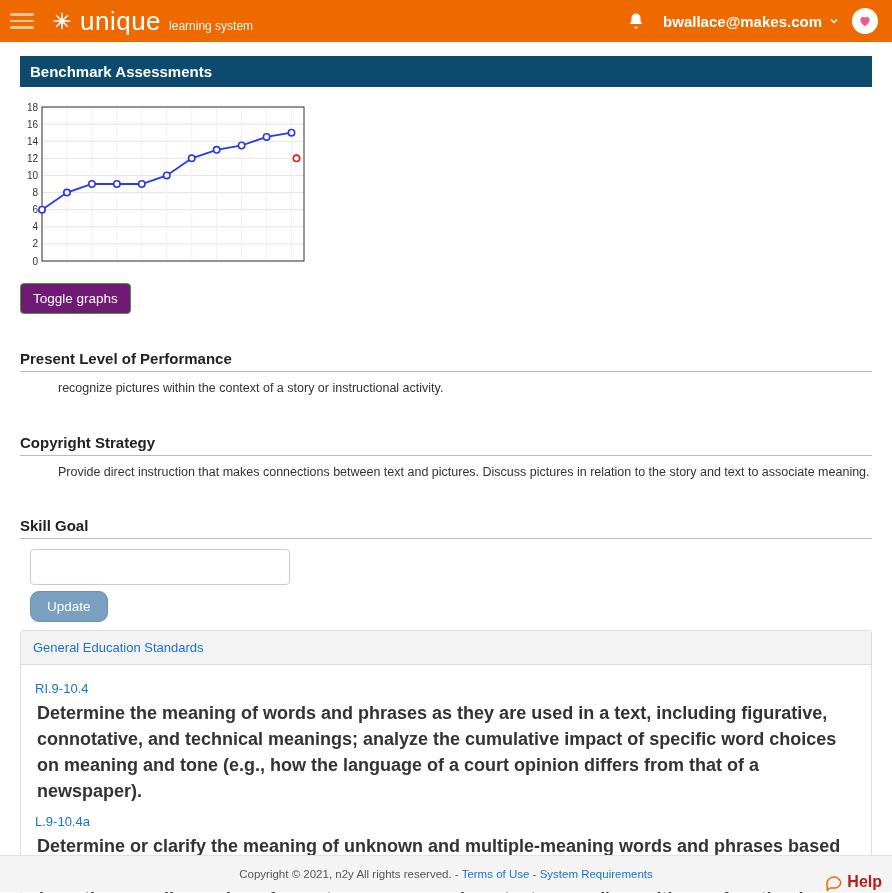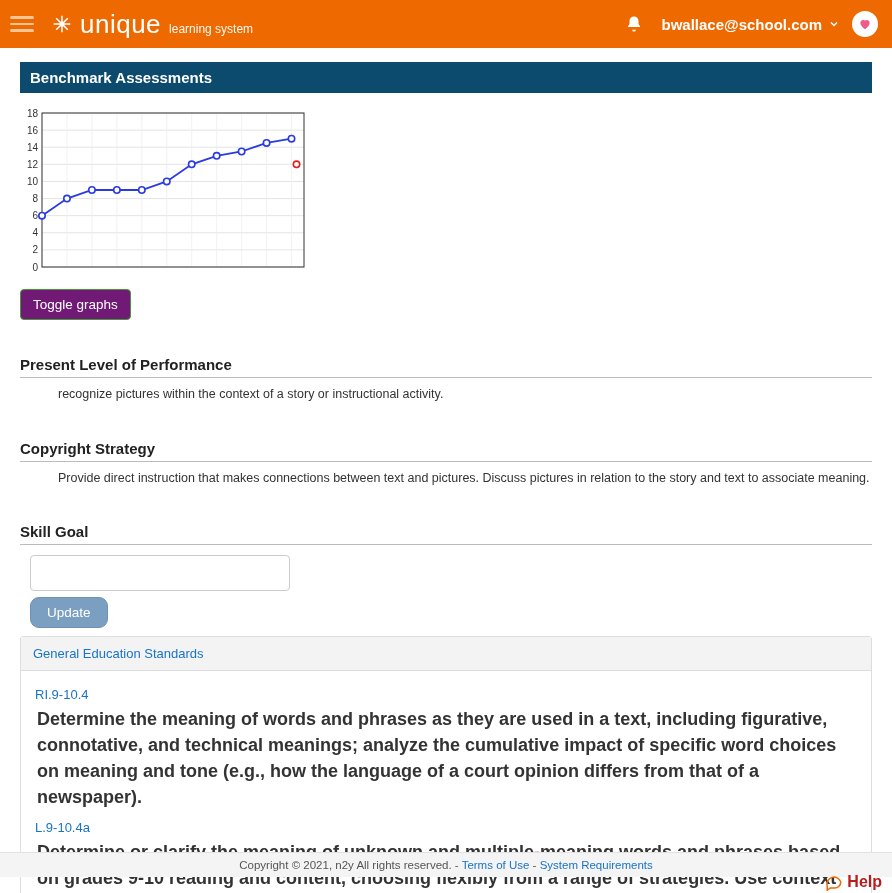--- a/index.html
+++ b/index.html
@@ -9,21 +9,21 @@
     color: #333;
     font-size: 13px;
     width: 892px;
     height: 893px;
     overflow: hidden;
     position: relative;
   }
   
   .topbar {
     background: #ee6900;
-    height: 48px;
+    height: 42px;
     display: flex;
     align-items: center;
     padding: 0 14px 0 10px;
     color: #fff;
   }
   .hamburger {
     display: flex; flex-direction: column; gap: 4px;
     width: 24px; height: 18px; justify-content: center;
     margin-right: 18px;
     opacity: 0.9;
@@ -128,27 +128,27 @@
   .standard-desc {
     font-size: 18px;
     color: #333;
     line-height: 1.45;
     margin-left: 2px;
     font-weight: bold;
   }
 
   .footer {
     position: absolute;
-    bottom: 16px; left: 0; right: 0;
+    bottom: 1px; left: 0; right: 0;
     background: #f4f4f4;
     border-top: 1px solid #e2e2e2;
     font-size: 11.5px;
     color: #555;
     text-align: center;
-    padding: 6px 0;
+    padding: 12px 0;
   }
   .footer a { color: #1873c9; text-decoration: none; }
 
   .help-tab {
     position: absolute;
     right: 10px;
     bottom: 2px;
     color: #b91c1c;
     font-weight: 700;
     font-size: 16px;
@@ -175,21 +175,21 @@
         <line x1="19" y1="5" x2="5" y2="19"></line>
       <circle cx="12" cy="12" r="2.2" fill="#fff"></circle>
     </svg>
     <span class="brand-main">unique</span>
     <span class="brand-sub">learning system</span>
   </div>
   <div class="topbar-spacer"></div>
   <svg class="bell" viewBox="0 0 24 24" fill="#fff">
     <path d="M12 2a6 6 0 0 0-6 6v4l-2 3v1h16v-1l-2-3V8a6 6 0 0 0-6-6zm0 20a2.5 2.5 0 0 0 2.5-2.5h-5A2.5 2.5 0 0 0 12 22z"></path>
   </svg>
-  <span class="user-email">bwallace@school.com</span>
+  <span class="user-email">bwallace@makes.com</span>
   <svg class="chevron" viewBox="0 0 24 24" fill="none" stroke="#fff" stroke-width="3">
     <polyline points="6 9 12 15 18 9"></polyline>
   </svg>
   <div class="avatar">
     <svg class="avatar-heart" viewBox="0 0 24 24" fill="#f05a8a">
       <path d="M12 21s-8-5.3-8-11a5 5 0 0 1 8-4 5 5 0 0 1 8 4c0 5.7-8 11-8 11z"></path>
     </svg>
   </div>
 </div>
 

